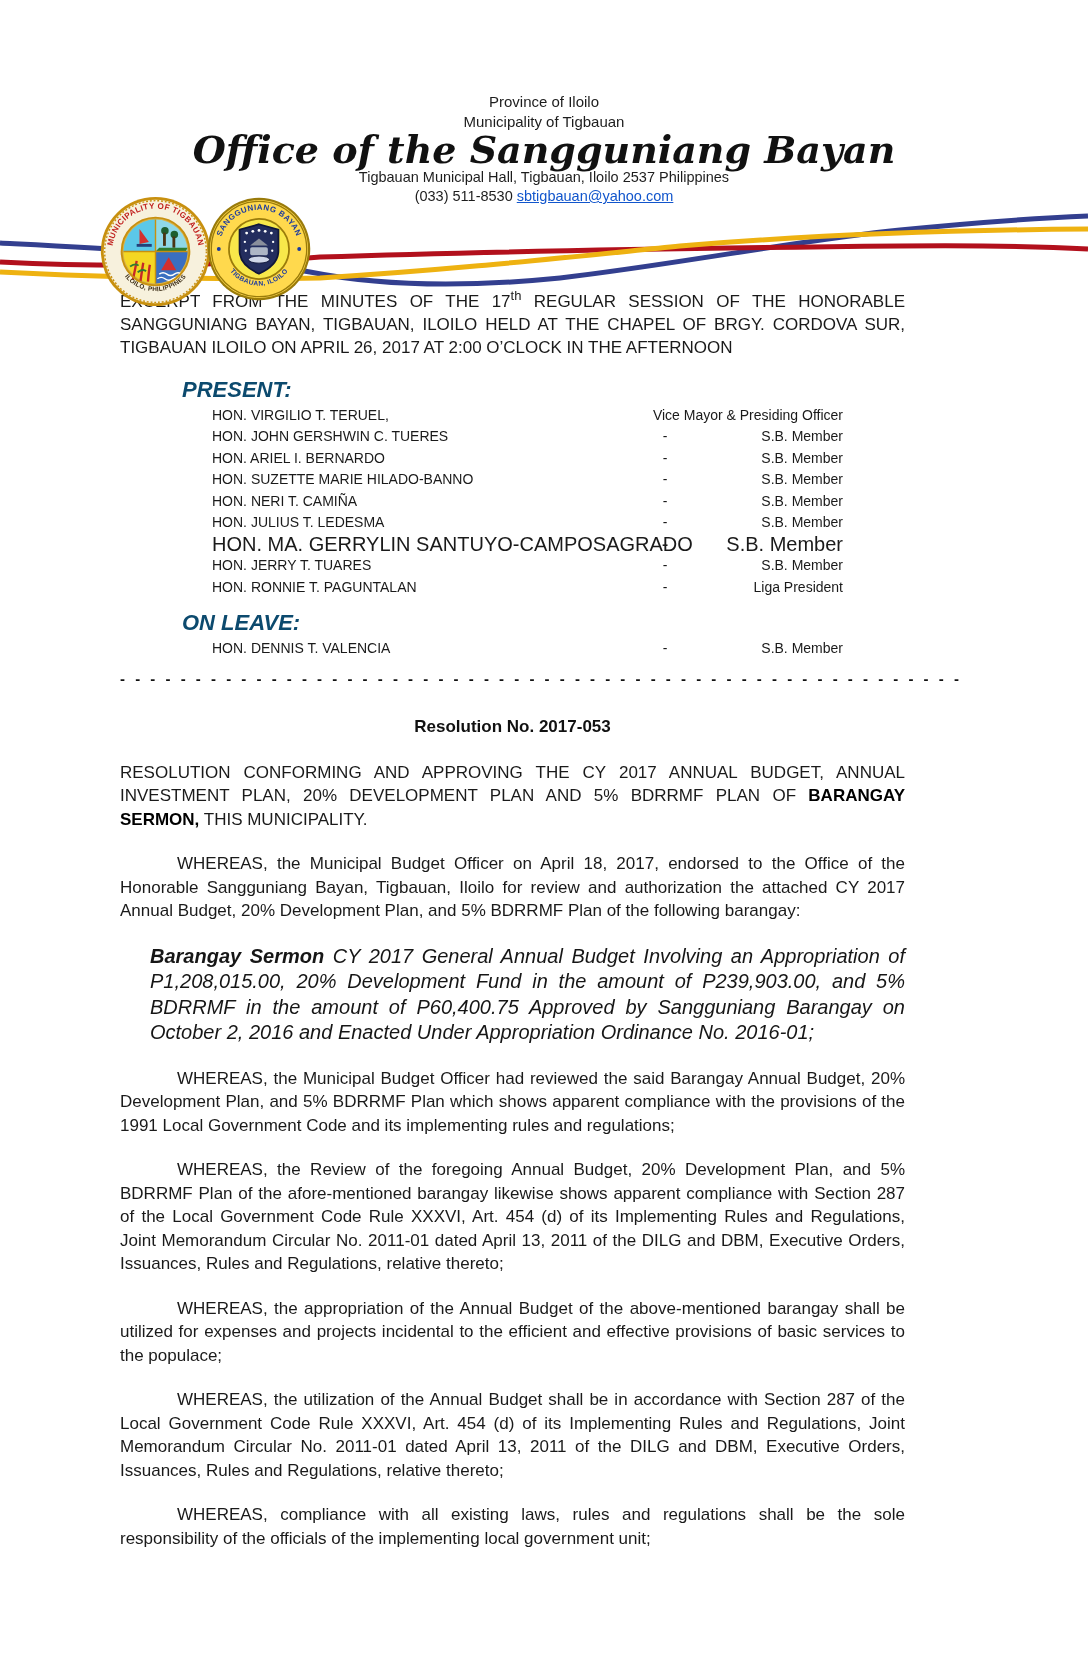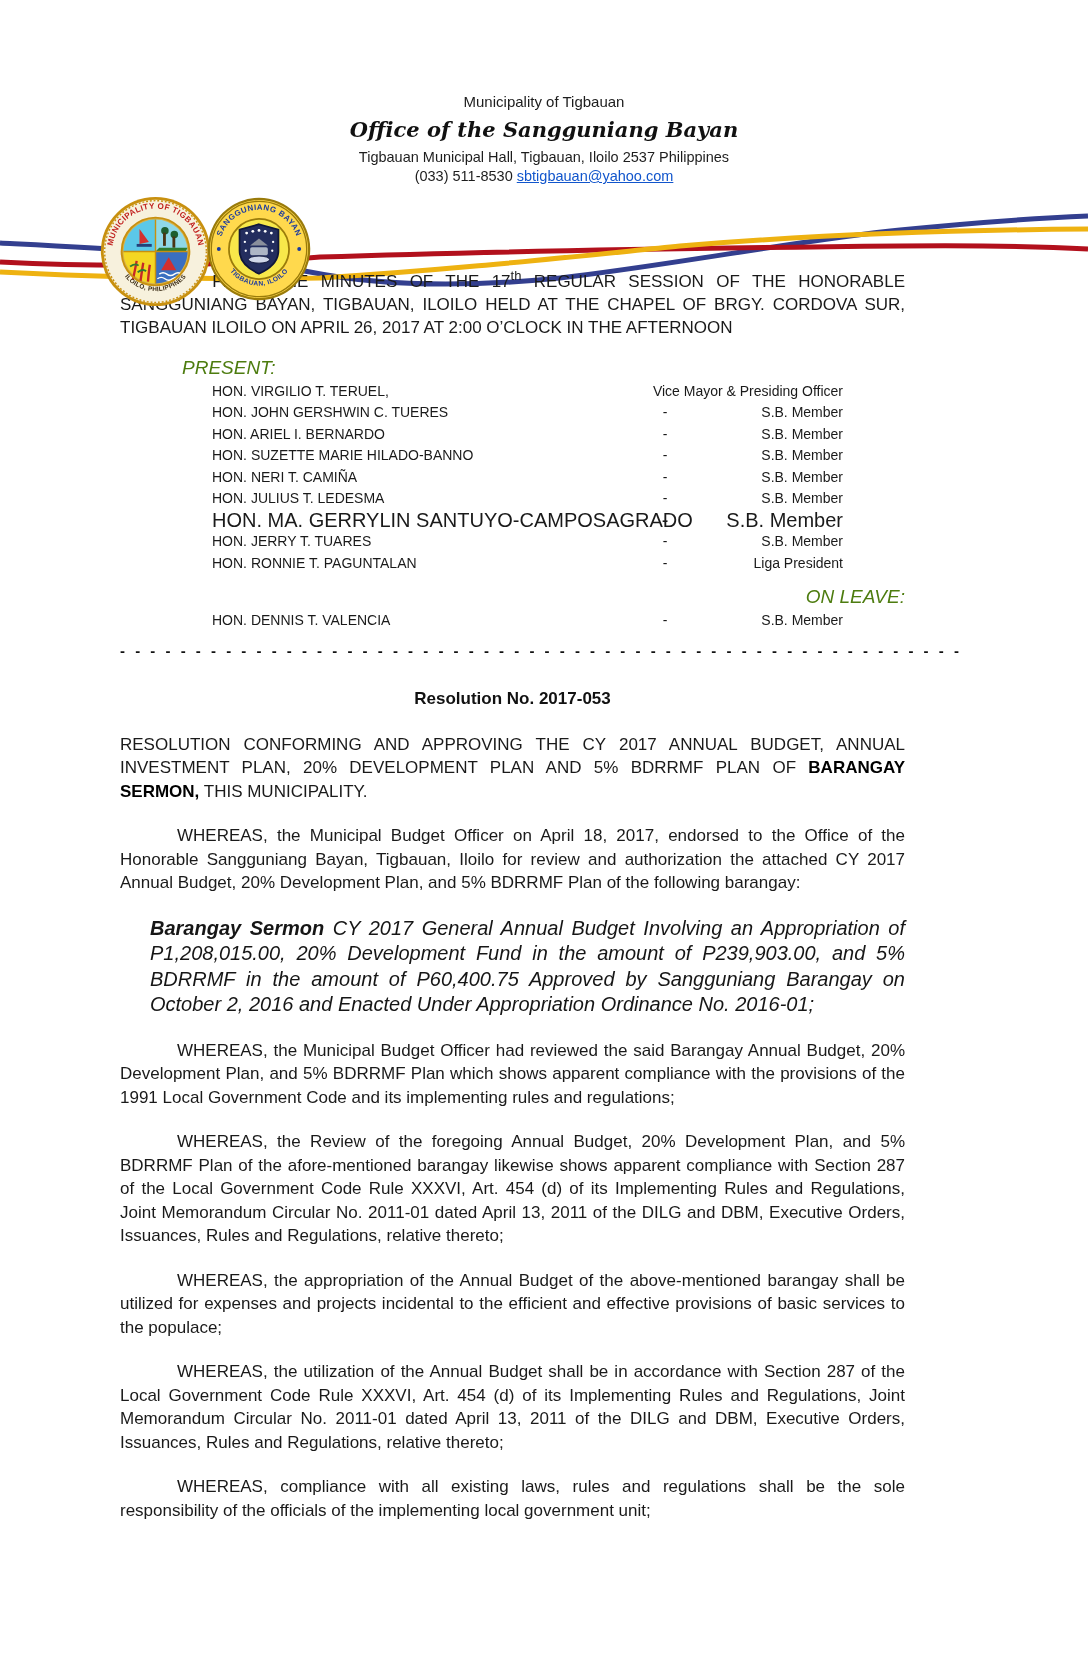--- a/index.html
+++ b/index.html
@@ -5,38 +5,38 @@
   html,body{margin:0;padding:0;background:#e8e8e8;}
   .page{
     position:relative;width:1088px;height:1664px;margin:0 auto;background:#ffffff;
     font-family:"Liberation Sans",sans-serif;color:#1f1f1f;overflow:hidden;
   }
   
   .header{position:relative;padding-top:92px;text-align:center;z-index:2;}
   .hline{font-size:15px;line-height:20px;color:#1d1d1d;}
   .office-title{
     font-family:"DejaVu Serif",serif;font-style:italic;font-weight:bold;
-    font-size:21px;line-height:36px;color:#111;
+    font-size:38px;line-height:36px;color:#111;
   }
   .addr{font-size:14.5px;line-height:19px;color:#1d1d1d;}
   .contact{font-size:14.5px;line-height:19px;color:#1d1d1d;}
   .contact a{color:#1155cc;}
   
   .ribbons{position:absolute;left:0;top:0;width:1088px;height:320px;z-index:1;}
   .seal{position:absolute;z-index:3;}
   .seal-left{left:99px;top:195px;width:113px;height:113px;}
   .seal-right{left:206px;top:196px;width:106px;height:106px;}
   
   .body{position:relative;z-index:2;margin-top:78px;padding:0 183px 0 120px;}
   .excerpt{font-size:17px;line-height:23px;text-align:justify;color:#1a1a1a;}
   .excerpt sup{font-size:13px;}
   .present-label,.onleave-label{
-    font-size:19px;font-weight:normal;font-style:italic;margin:18px 0 2px 62px;color:#4d7c0f;
-  }
-  .onleave-label{margin-top:12px;text-align:right;}
+    font-size:22px;font-weight:bold;font-style:italic;margin:18px 0 2px 62px;color:#0c4a6e;
+  }
+  .onleave-label{margin-top:12px;}
   .att-row{position:relative;padding-left:92px;height:21.5px;line-height:21.5px;font-size:14px;color:#1a1a1a;}
   .att-row.small{font-size:20px;}
   .att-dash{position:absolute;left:505px;top:0;width:80px;text-align:center;}
   .att-role{position:absolute;left:430px;top:0;width:293px;text-align:right;}
   .separator{
     width:845px;margin-top:10px;white-space:nowrap;overflow:hidden;
     font-size:15px;font-weight:bold;letter-spacing:3px;color:#111;
   }
   .res-no{text-align:center;font-weight:bold;font-size:17px;margin:30px 0 24px 0;color:#111;}
   .para{font-size:17px;line-height:23.5px;text-align:justify;color:#1a1a1a;margin:6px 0 21px 0;}
@@ -122,20 +122,21 @@
     <circle cx="105.5" cy="60" r="2.2" fill="#1a3aa0"></circle>
     <text font-family="Liberation Sans, sans-serif" font-size="9" font-weight="bold" fill="#1a3aa0" letter-spacing="0.6">
       <textPath href="#arcR1" startOffset="50%" text-anchor="middle">SANGGUNIANG BAYAN</textPath>
     </text>
     <text font-family="Liberation Sans, sans-serif" font-size="7.6" font-weight="bold" fill="#1a3aa0" letter-spacing="0.4">
       <textPath href="#arcR2" startOffset="50%" text-anchor="middle">TIGBAUAN, ILOILO</textPath>
     </text>
   </svg>
 
   <div class="header">
+    <div class="hline">Province of Iloilo</div>
     <div class="hline">Municipality of Tigbauan</div>
     <div class="office-title">Office of the Sangguniang Bayan</div>
     <div class="addr">Tigbauan Municipal Hall, Tigbauan, Iloilo 2537 Philippines</div>
     <div class="contact"><span>(033) 511-8530 </span><a href="#">sbtigbauan@yahoo.com</a></div>
   </div>
 
   <div class="body">
 
     <p class="excerpt"><span>EXCERPT FROM THE MINUTES OF THE 17</span><sup>th</sup><span> REGULAR SESSION OF THE HONORABLE SANGGUNIANG BAYAN, TIGBAUAN, ILOILO HELD AT THE CHAPEL OF BRGY. CORDOVA SUR, TIGBAUAN ILOILO ON APRIL 26, 2017 AT 2:00 O’CLOCK IN THE AFTERNOON</span></p>
 

